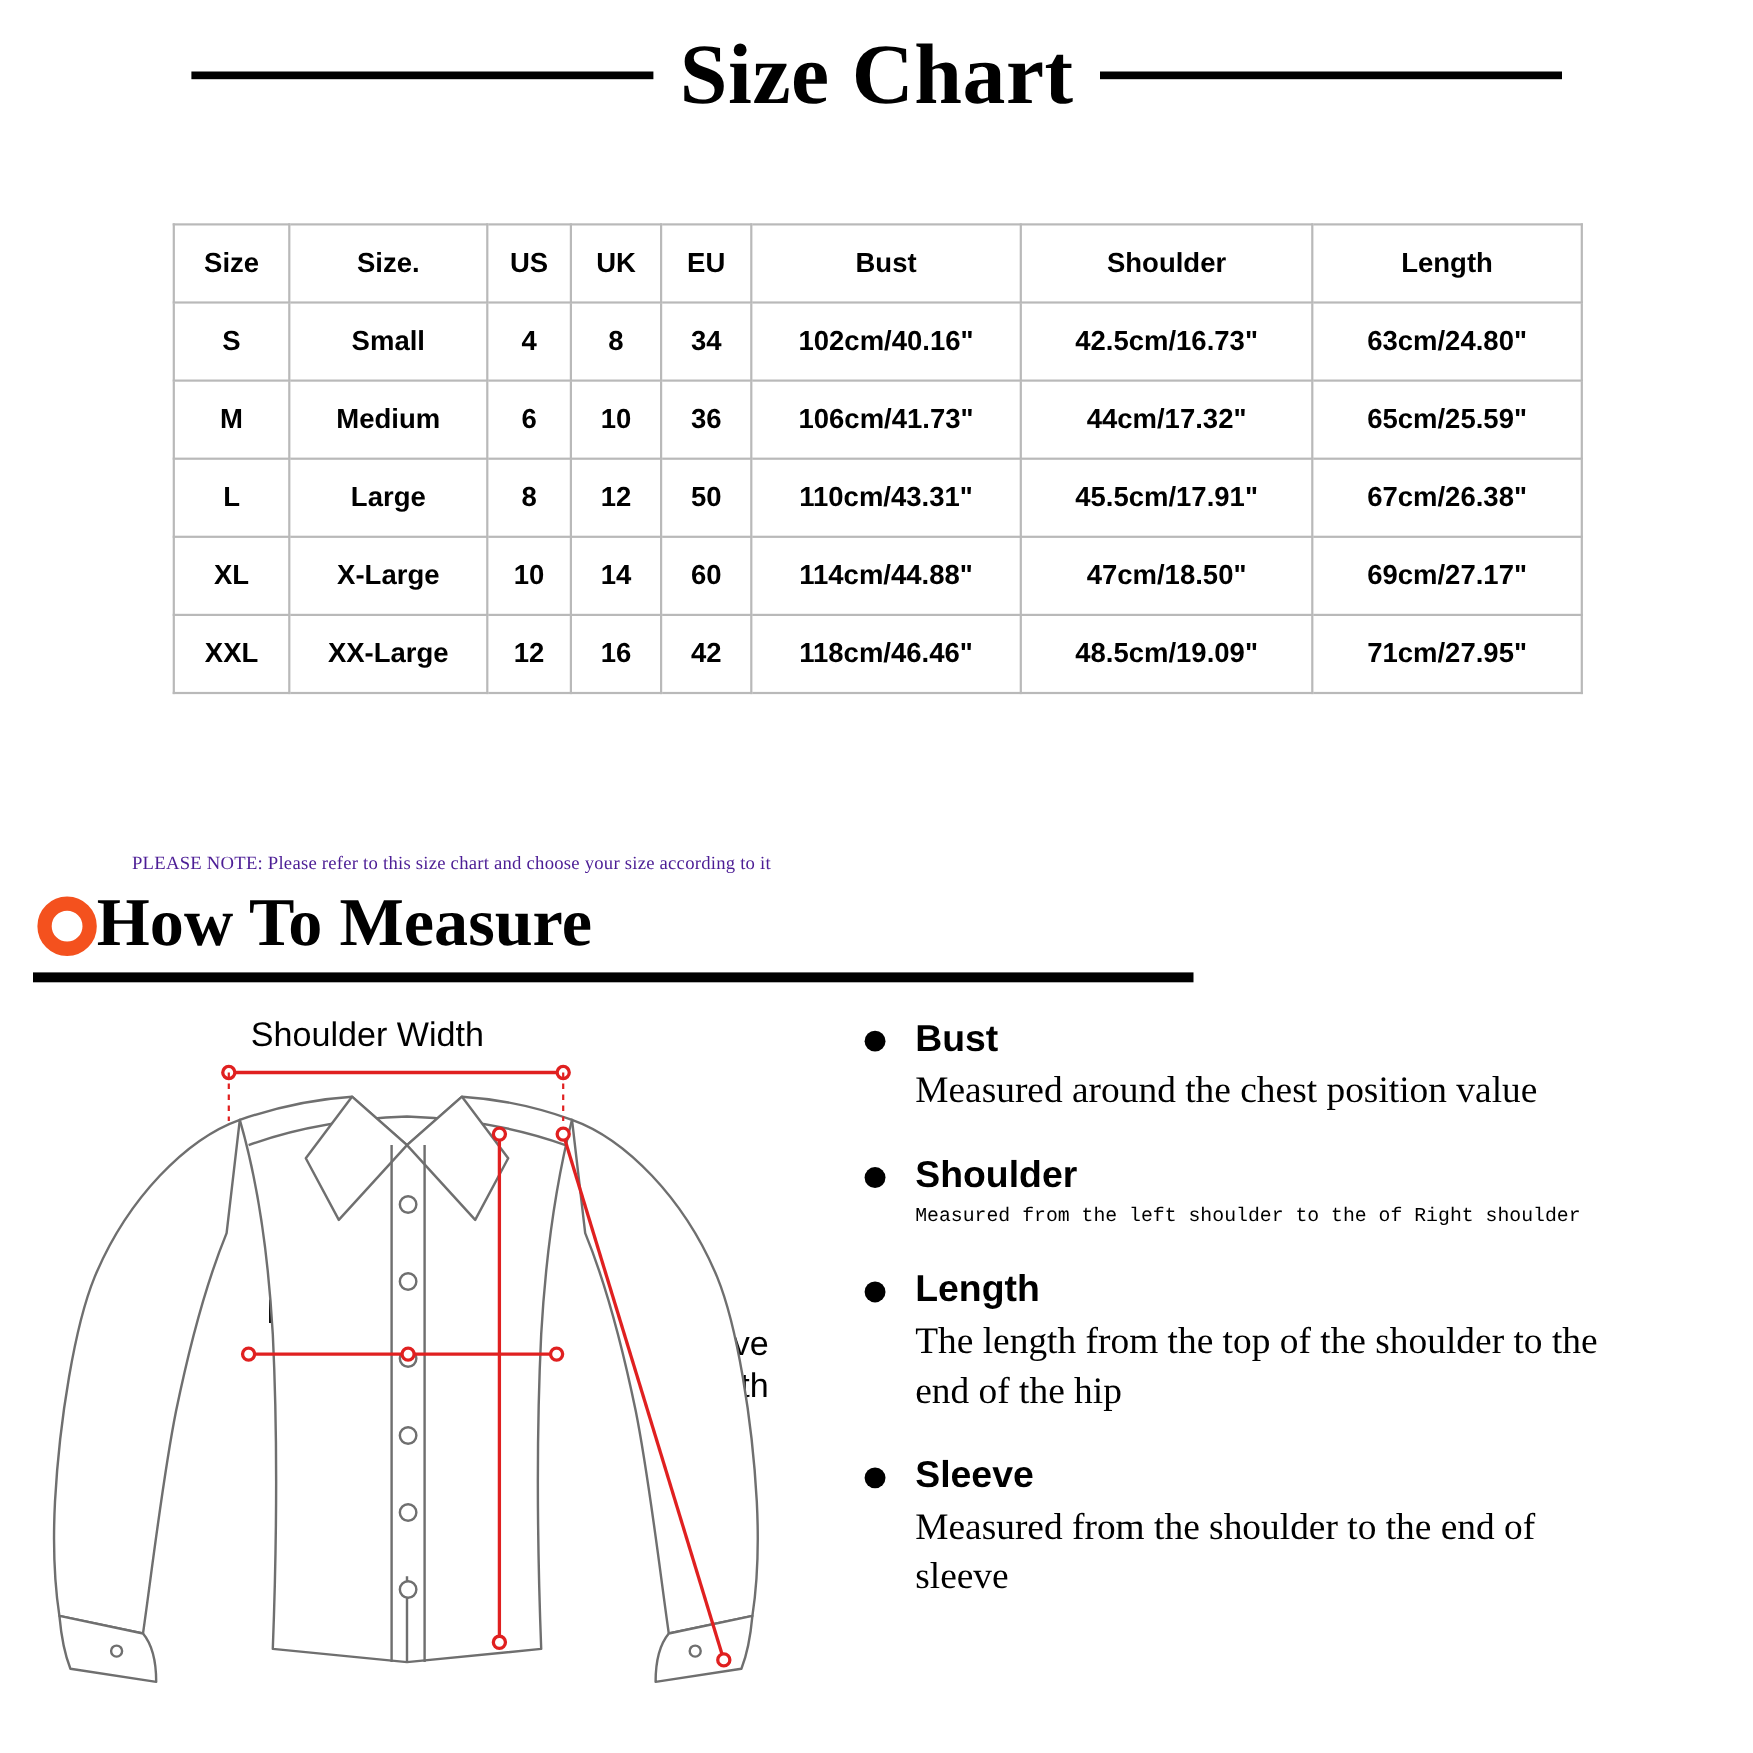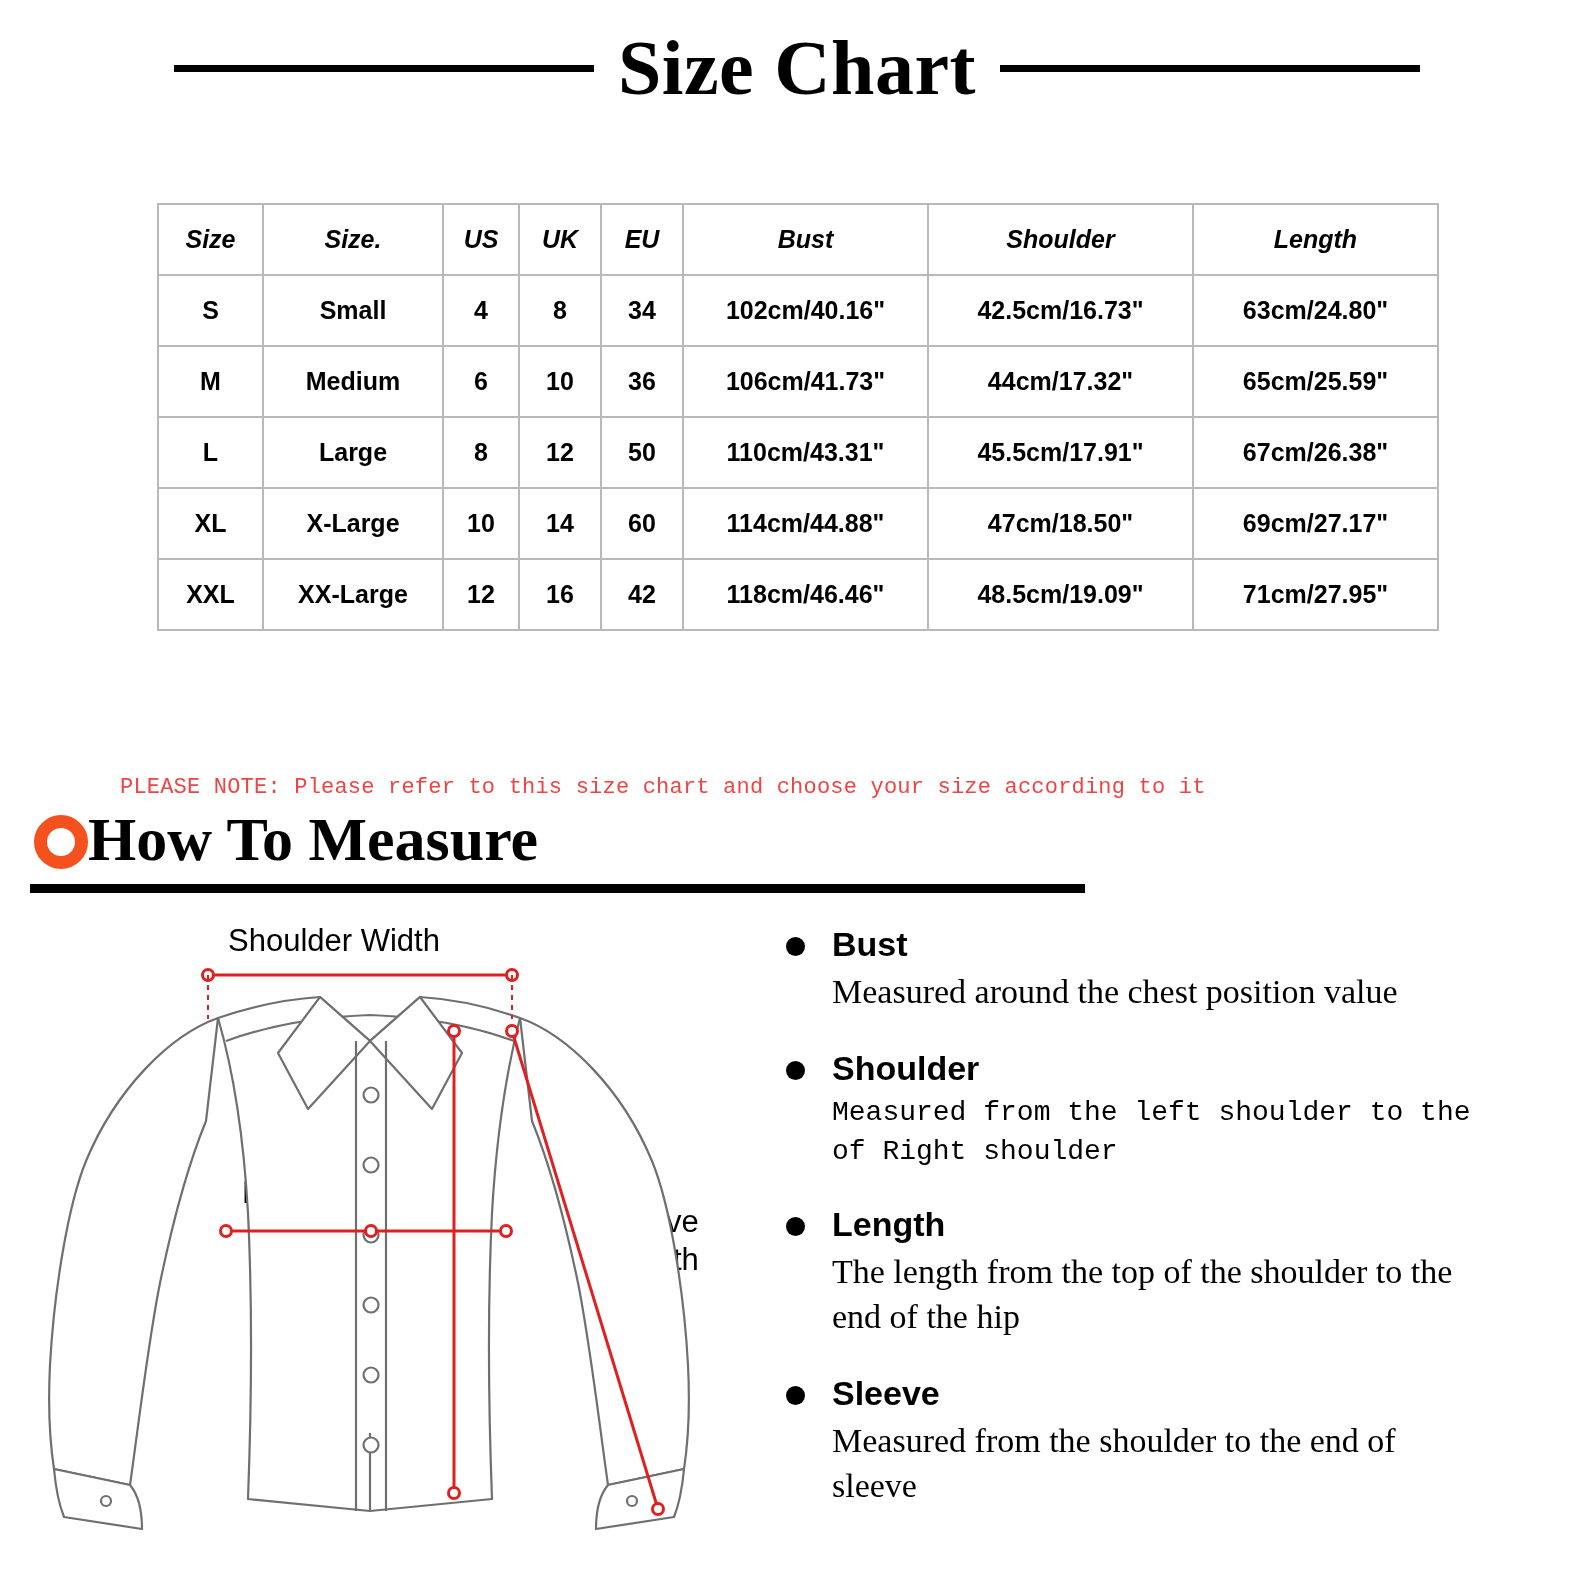--- a/index.html
+++ b/index.html
@@ -55,38 +55,38 @@
     border: 2px solid #b9b9b9;
     text-align: center;
     font-family: "Liberation Sans", sans-serif;
     font-size: 25px;
     font-weight: 700;
     color: #000;
     height: 71px;
     padding: 0 4px;
     vertical-align: middle;
   }
-  table.size-table th { font-weight: 700; font-style: italic; }
+  table.size-table th { font-weight: 700; }
   col.c0 { width: 105px; }
   col.c1 { width: 180px; }
   col.c2 { width: 76px; }
   col.c3 { width: 82px; }
   col.c4 { width: 82px; }
   col.c5 { width: 245px; }
   col.c6 { width: 265px; }
   col.c7 { width: 245px; }
 
   
   .please-note {
     position: absolute;
     left: 120px;
     top: 775px;
-    font-family: Liberation Mono, monospace;
-    font-size: 22px;
-    color: #ef4444;
+    font-family: Liberation Serif, serif;
+    font-size: 17px;
+    color: #4c1d95;
     letter-spacing: 0.2px;
     white-space: nowrap;
   }
 
   
   .htm-row {
     position: absolute;
     left: 34px;
     top: 808px;
     display: flex;
@@ -181,21 +181,21 @@
     margin-bottom: 6px;
   }
   .def-desc {
     font-family: "Liberation Serif", serif;
     font-size: 34px;
     color: #000;
     line-height: 1.32;
   }
   .def-desc.mono {
     font-family: "Liberation Mono", monospace;
-    font-size: 28px;
+    font-size: 18px;
     line-height: 1.38;
   }
 </style>
 </head>
 <body>
 
 <div class="page">
 
   <div class="title-row">
     <div class="title-rule left"></div>

